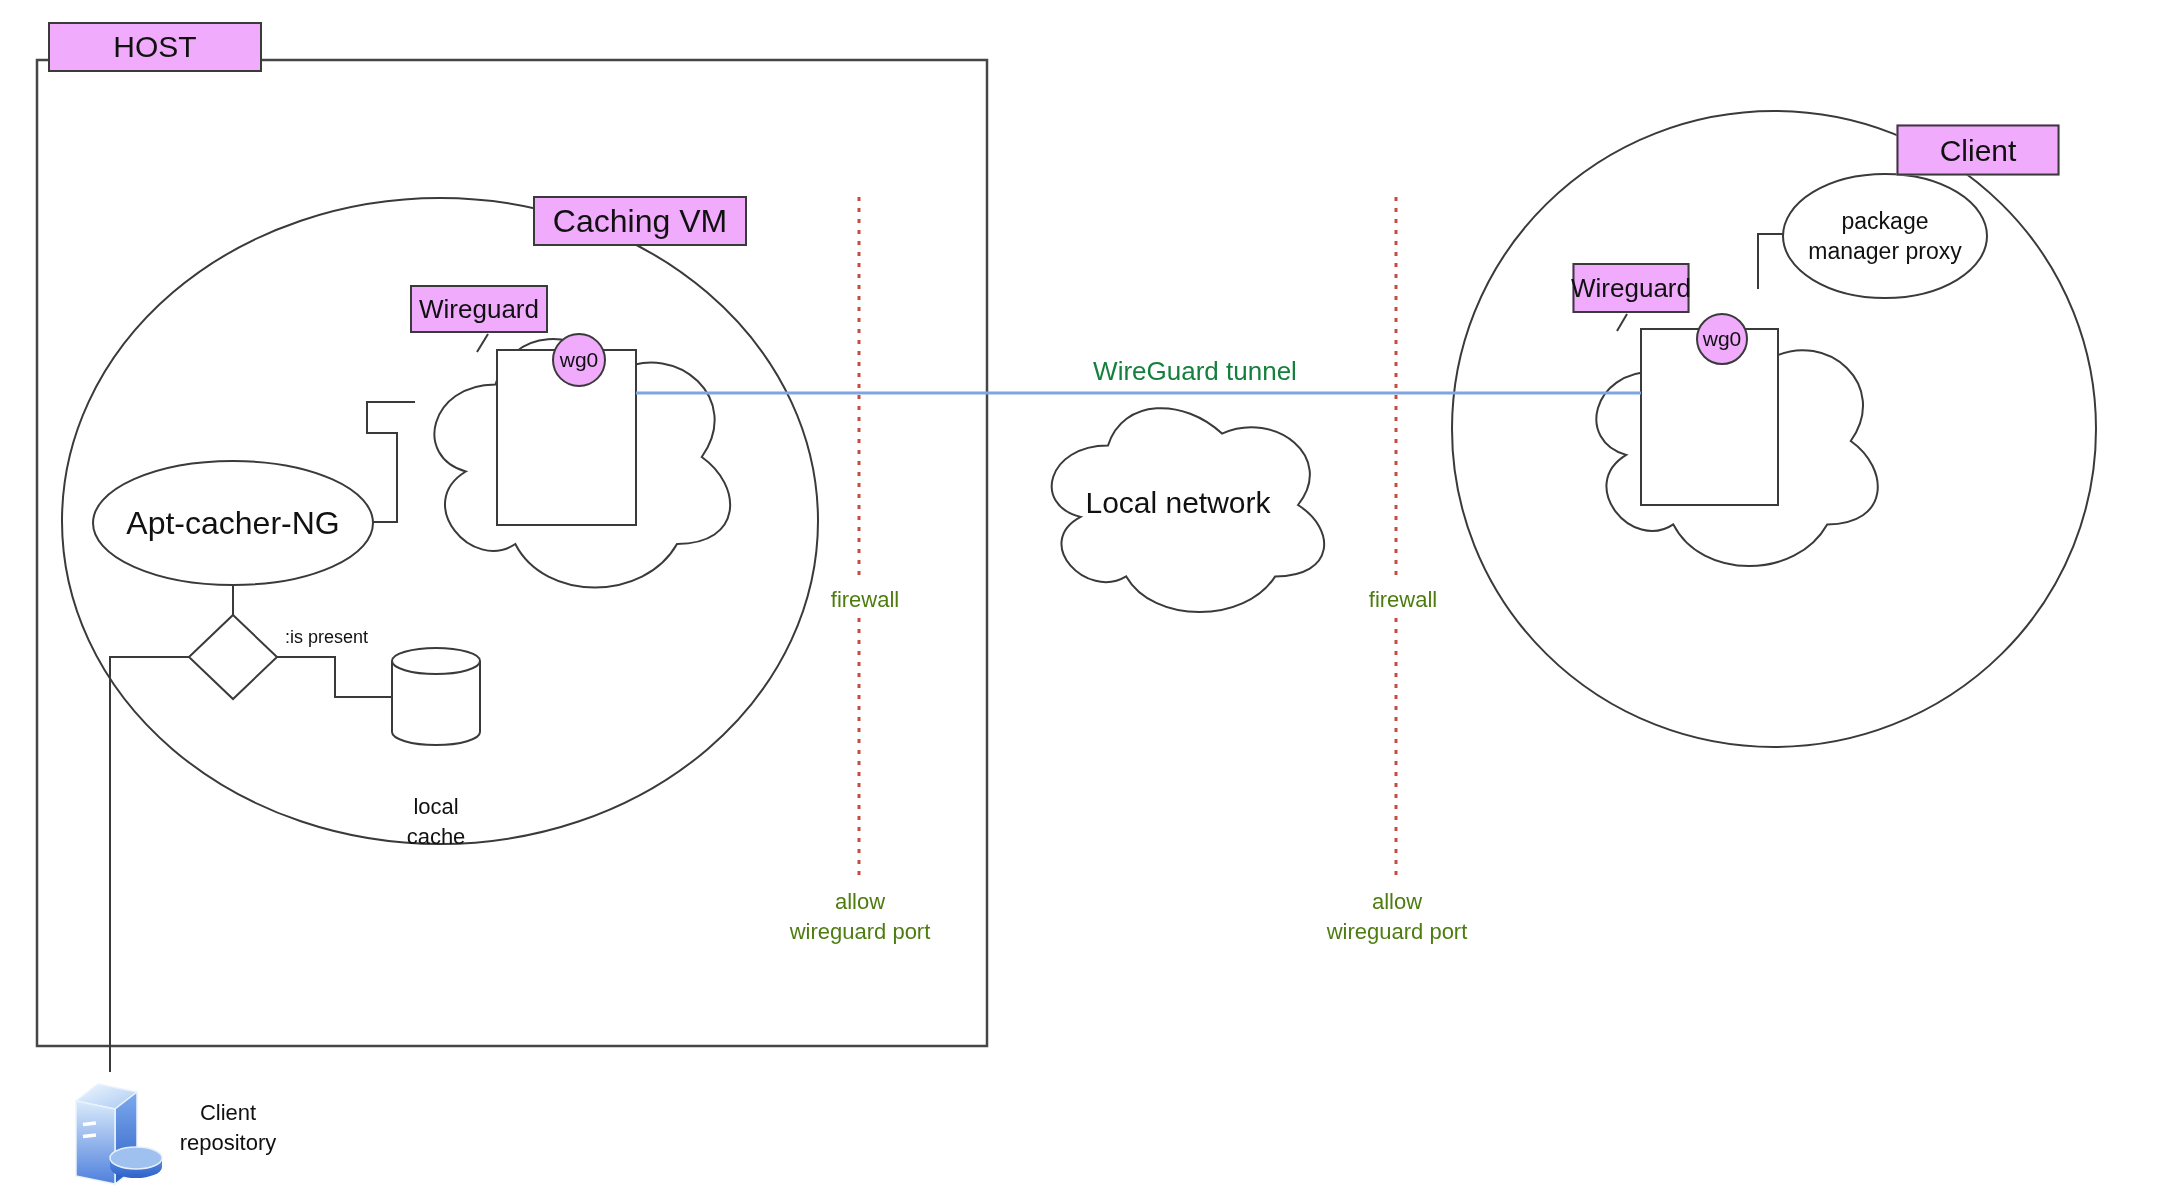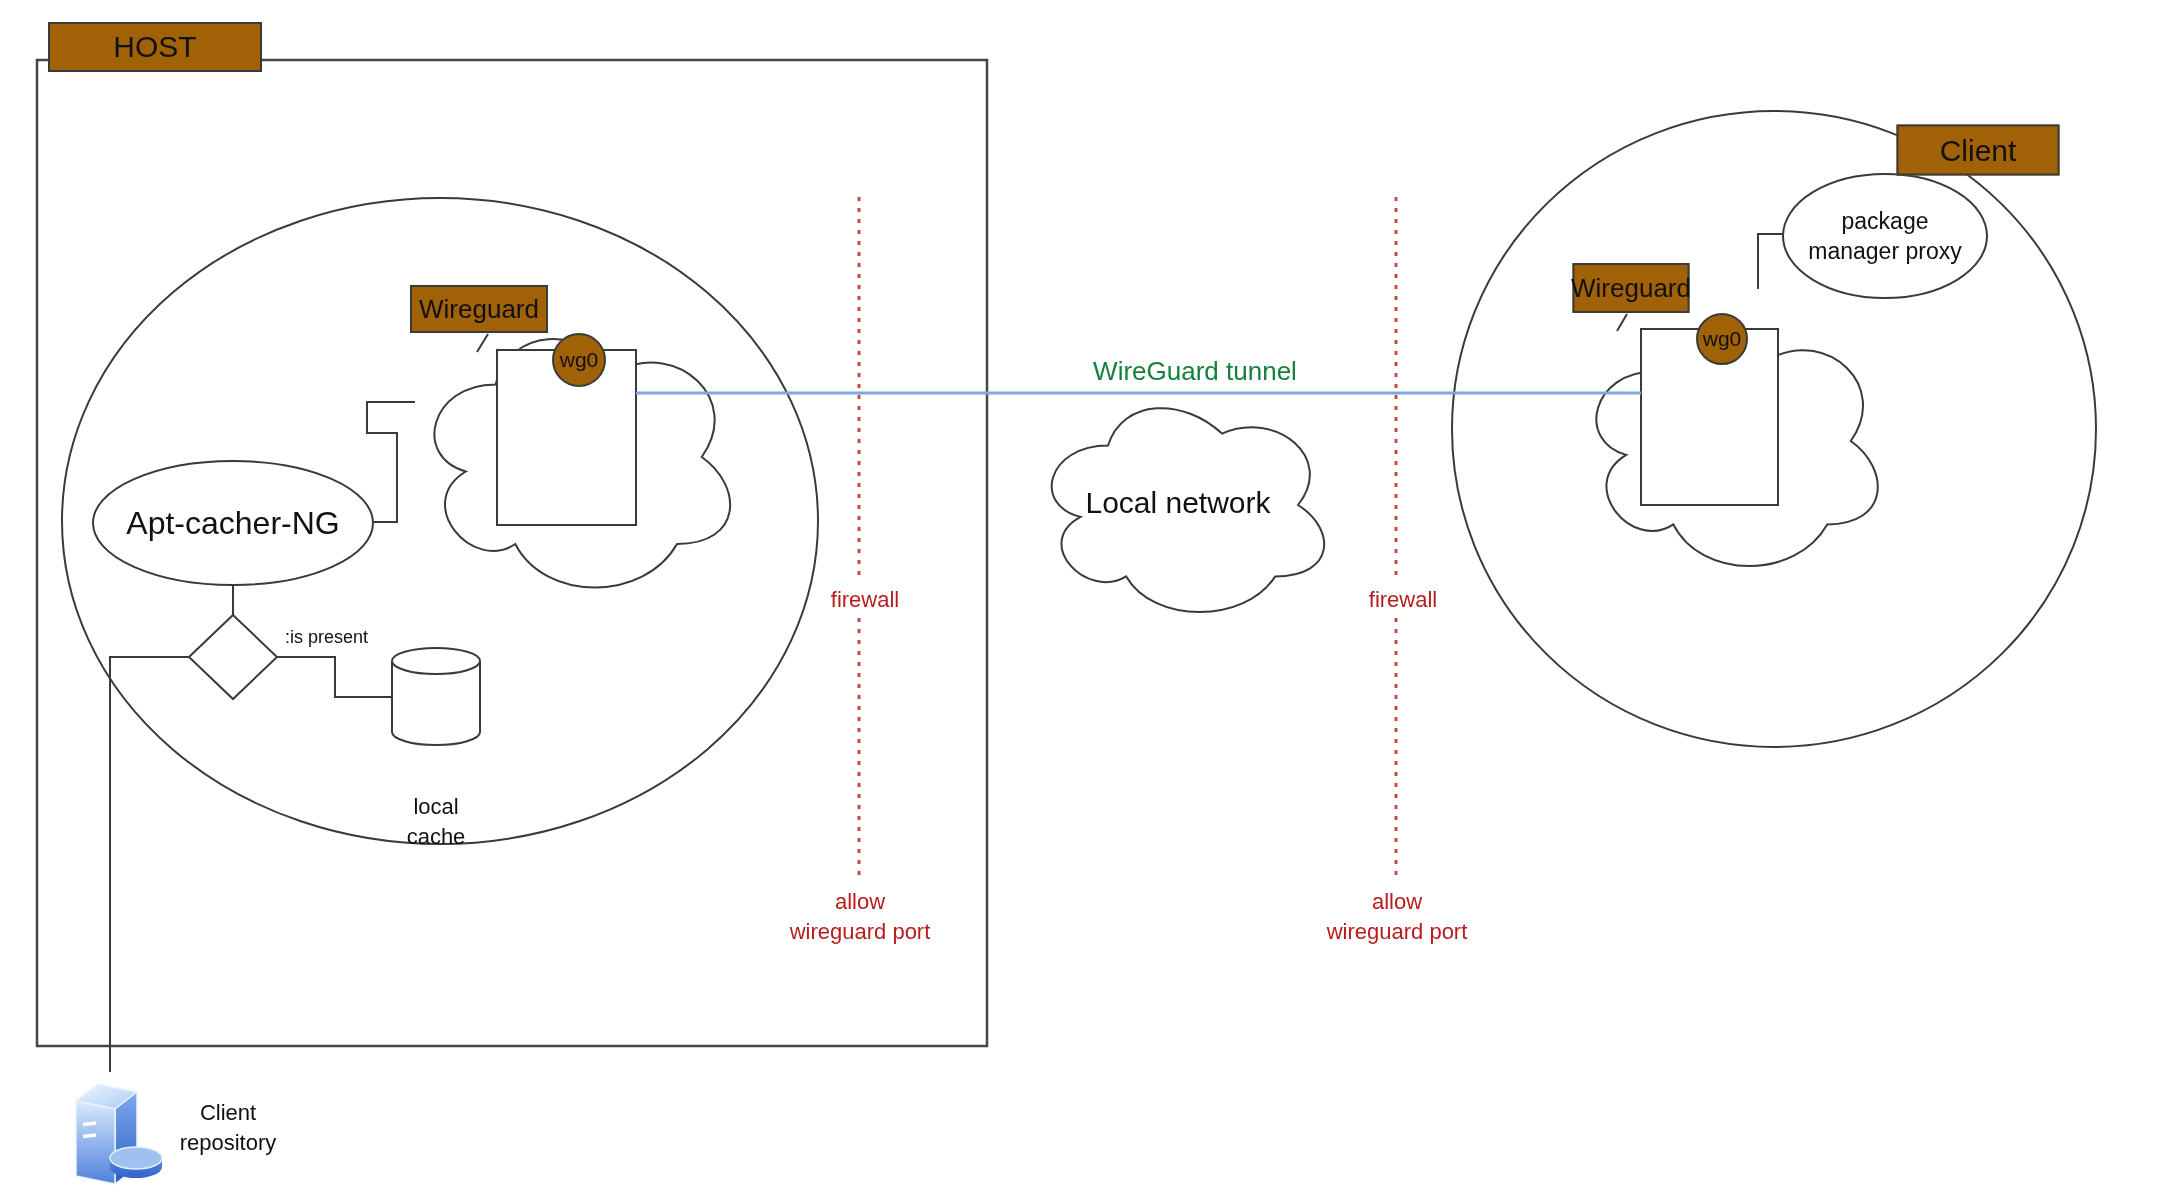--- a/index.html
+++ b/index.html
@@ -1,26 +1,26 @@
 <!DOCTYPE html>
 <html><head>
 <meta charset="utf-8">
 <style>
   html,body{margin:0;padding:0;background:#ffffff;}
   .canvas{position:relative;width:2160px;height:1204px;background:#ffffff;
           font-family:"Liberation Sans", sans-serif;color:#111;overflow:hidden;}
   .layer{position:absolute;left:0;top:0;}
-  .box{position:absolute;transform:translate(-50%,-50%);background:#a16207;
+  .box{position:absolute;transform:translate(-50%,-50%);background:#f0abfc;
        border:2px solid #3a3a3a;display:flex;align-items:center;justify-content:center;
        white-space:nowrap;z-index:3;}
   .circle{border-radius:50%;text-align:center;}
   .label{position:absolute;transform:translate(-50%,-50%);text-align:center;
          white-space:nowrap;z-index:4;line-height:1.0;}
   .stack{line-height:30px;}
-  .red{color:#b91c1c;}
+  .red{color:#4d7c0f;}
   .blue{color:#15803d;}
   .f30{font-size:30px;} .f32{font-size:32px;} .f26{font-size:26px;}
   .f22{font-size:22px;} .f23{font-size:23px;} .f18{font-size:18px;} .f21{font-size:21px;}
   svg{display:block;}
 </style>
 </head>
 <body>
 
 <div class="canvas">
 
@@ -101,20 +101,23 @@
       <rect x="83" y="1134" width="13" height="3.5" fill="#ffffff" transform="rotate(-7 89 1136)"></rect>
       <path d="M 110 1158 L 110 1167 A 26 11 0 0 0 162 1167 L 162 1158" fill="url(#gDisk)"></path>
       <ellipse cx="136" cy="1158" rx="26" ry="11" fill="#9EC1F0" stroke="#E4EFFB" stroke-width="1.5"></ellipse>
     </g>
   </svg>
 
   <div class="box f30" style="left:155px;top:47px;width:210px;height:46px;">
     <span>HOST</span>
   </div>
 
+  <div class="box f32" style="left:640px;top:221px;width:210px;height:46px;">
+    <span>Caching VM</span>
+  </div>
 
   <div class="box f30" style="left:1978px;top:150px;width:159px;height:47px;">
     <span>Client</span>
   </div>
 
   <div class="box f26" style="left:479px;top:309px;width:134px;height:44px;">
     <span>Wireguard</span>
   </div>
 
   <div class="box f26" style="left:1631px;top:288px;width:113px;height:46px;">

